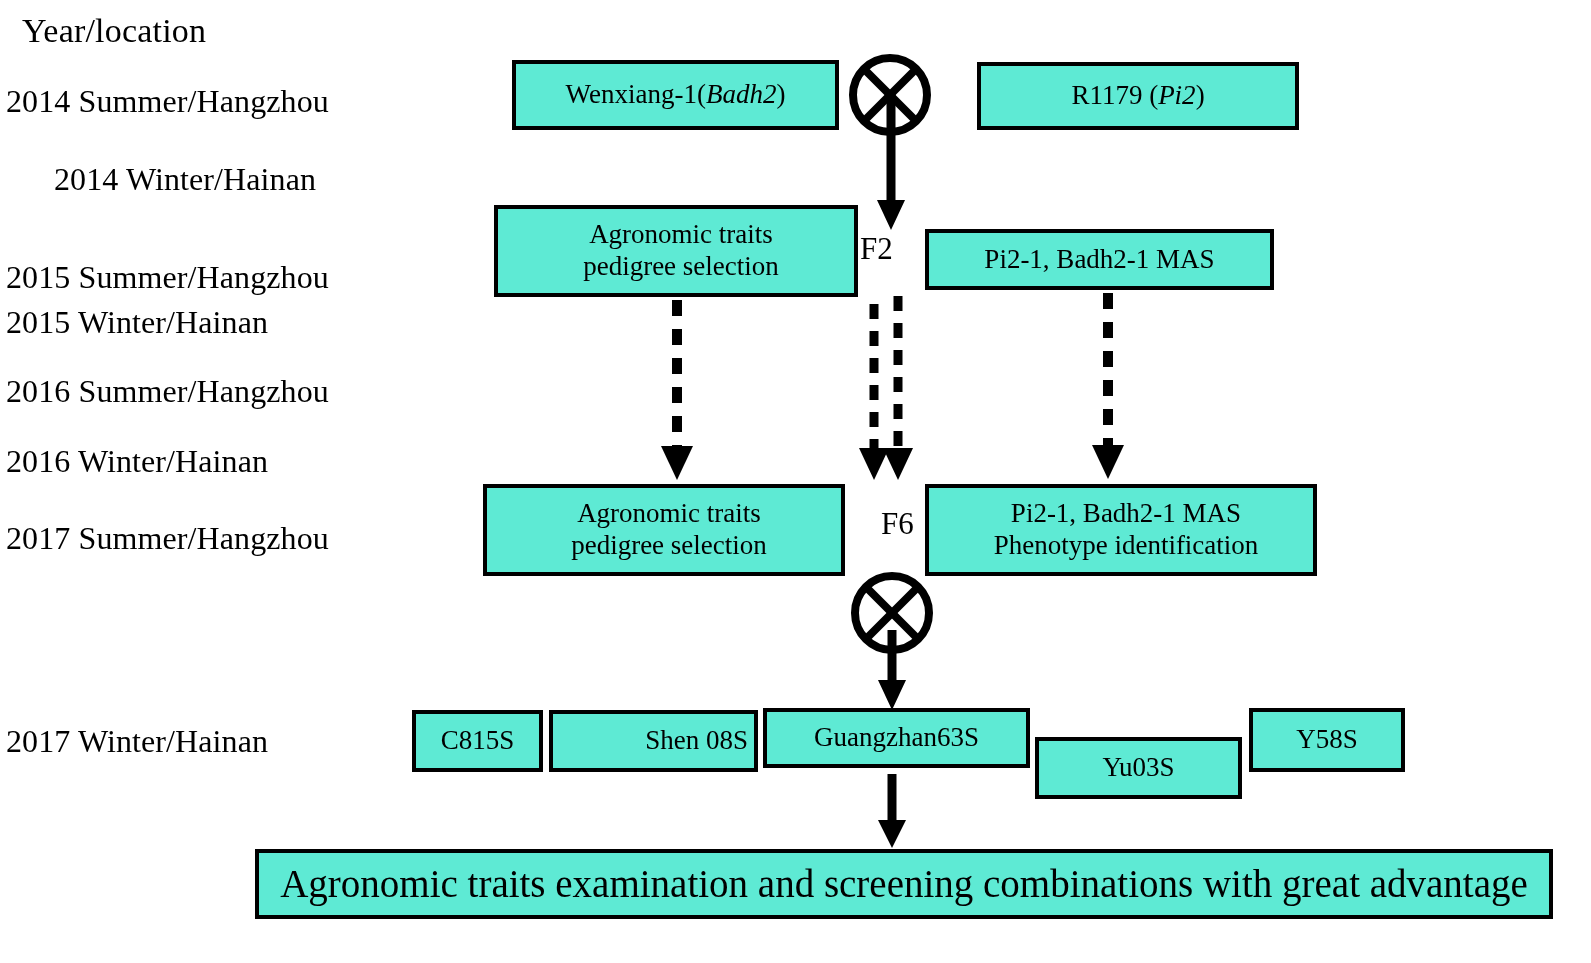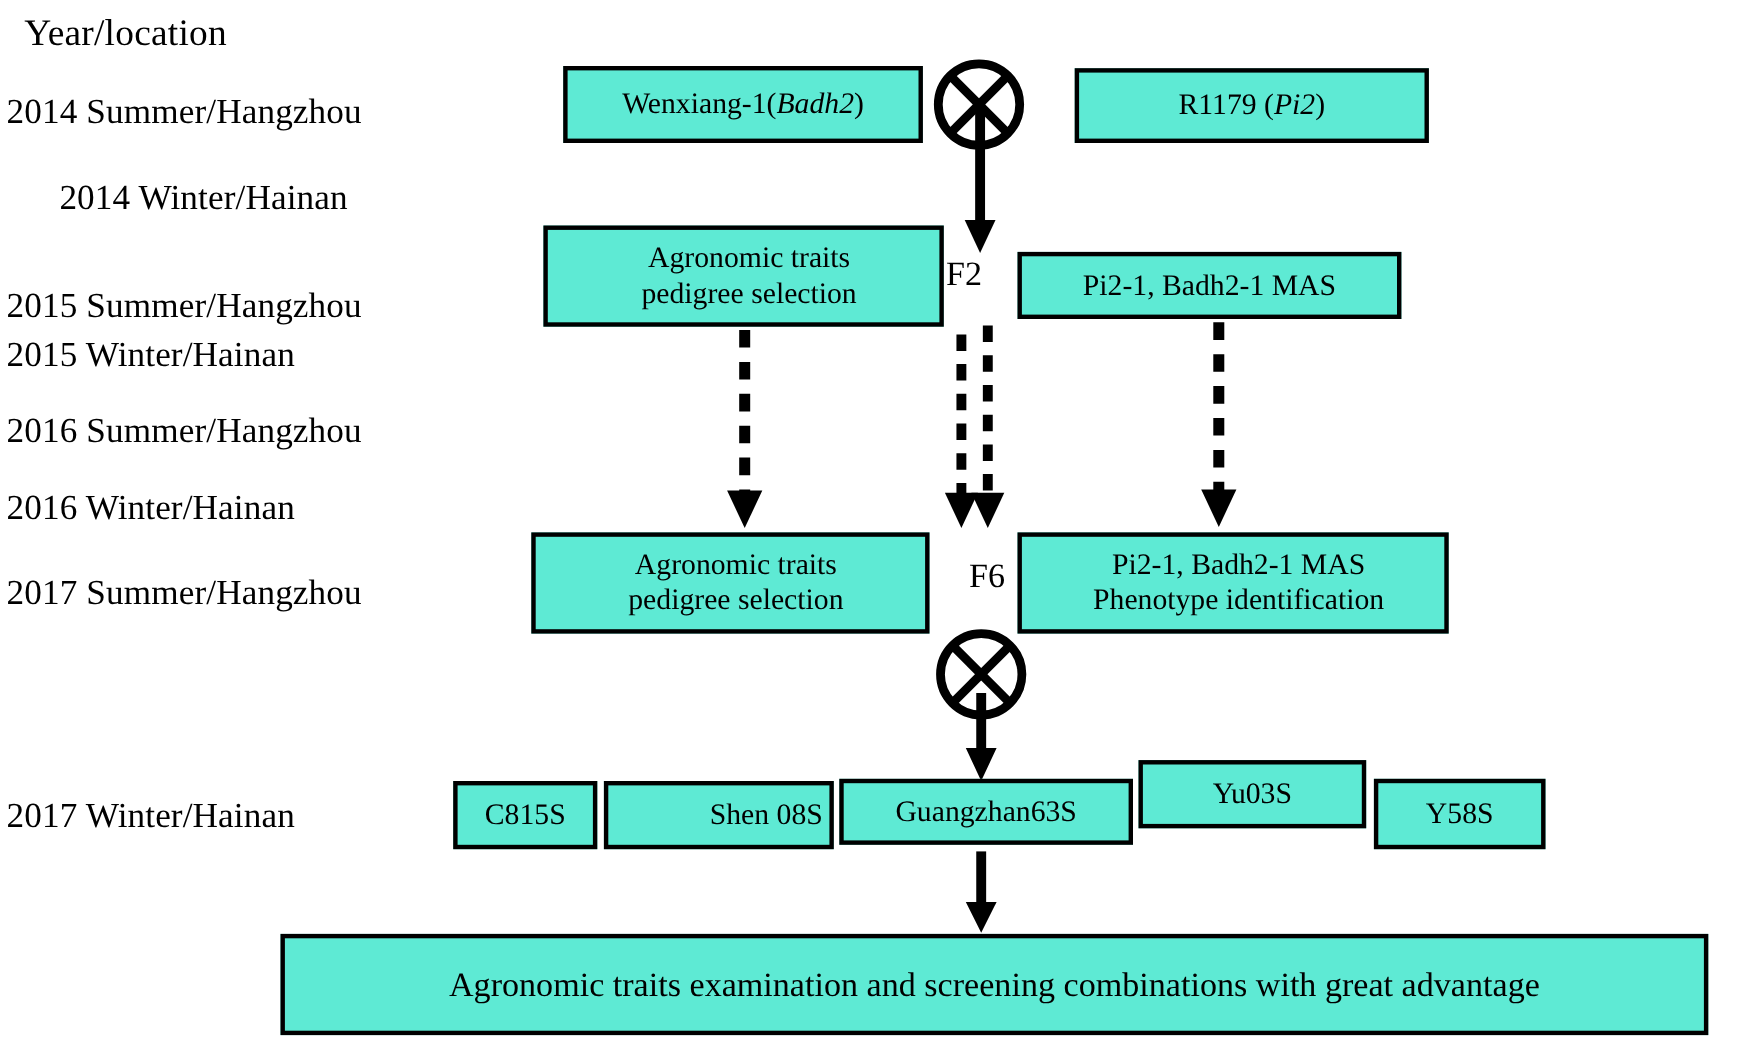--- a/index.html
+++ b/index.html
@@ -176,30 +176,30 @@
   </div>
 
   <div class="node" style="left:549px; top:710px; width:209px; height:62px;justify-content:flex-end;">
     <span>Shen 08S</span>
   </div>
 
   <div class="node" style="left:763px; top:708px; width:267px; height:60px;">
     <span>Guangzhan63S</span>
   </div>
 
-  <div class="node" style="left:1035px; top:691px; width:207px; height:62px;">
+  <div class="node" style="left:1035px; top:737px; width:207px; height:62px;">
     <span>Yu03S</span>
   </div>
 
   <div class="node" style="left:1249px; top:708px; width:156px; height:64px;">
     <span>Y58S</span>
   </div>
 
   <svg class="arrow-svg" style="left:869px; top:774px;" width="46" height="76" viewBox="0 0 46 76">
     <line x1="23" y1="0" x2="23" y2="52" stroke="#000000" stroke-width="9"></line>
     <polygon points="23,74 9,46 37,46" fill="#000000"></polygon>
   </svg>
 
-  <div class="node" style="left:255px; top:849px; width:1298px; height:92px; font-size:31px;">
+  <div class="node" style="left:255px; top:849px; width:1298px; height:70px; font-size:39px;">
     <span>Agronomic traits examination and screening combinations with great advantage</span>
   </div>
 
 </div>
 
 </body></html>

